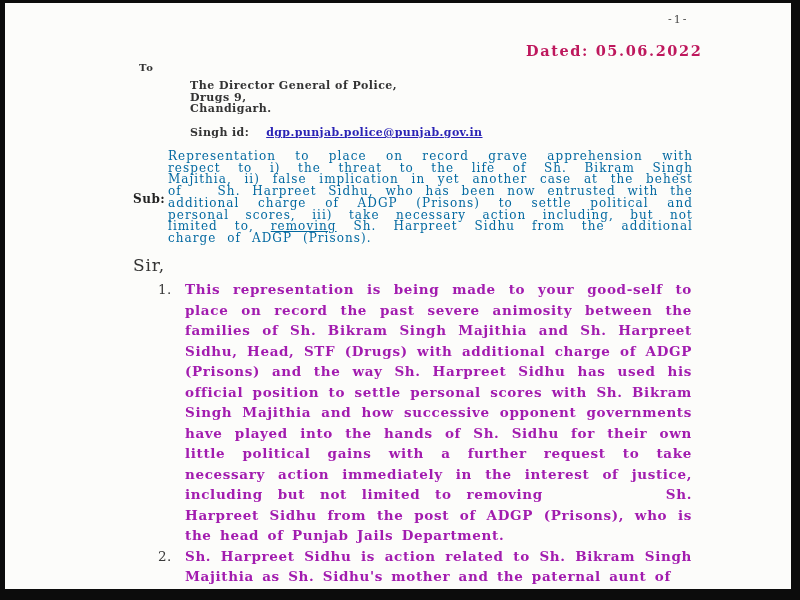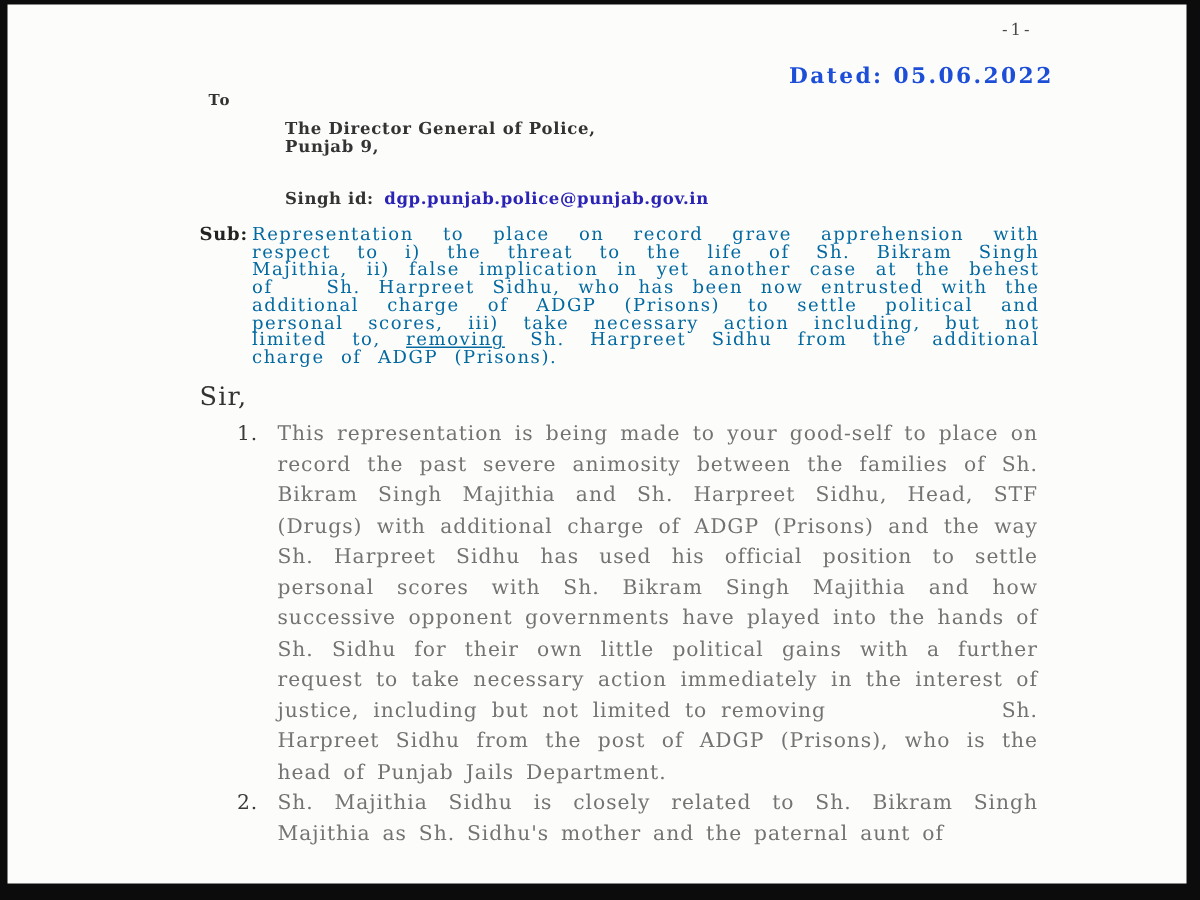--- a/index.html
+++ b/index.html
@@ -20,51 +20,52 @@
   .bar-left   { top: 0; left: 0; width: 5px; height: 600px; }
   .bar-right  { top: 0; right: 0; width: 9px; height: 600px; }
 
   .page-number {
     position: absolute; top: 13px; left: 668px;
     font-size: 11px; letter-spacing: 2px; color: #4a4a4a;
   }
 
   .date-line {
     position: absolute; top: 42px; left: 526px;
-    font-size: 14.5px; font-weight: bold; letter-spacing: 1.6px; color: #1d4ed8;
+    font-size: 14.5px; font-weight: bold; letter-spacing: 1.6px; color: #be185d;
   }
 
   .to-label {
     position: absolute; top: 62px; left: 139px;
     font-size: 10px; font-weight: 600; letter-spacing: 1px; color: #333;
   }
 
   .address-block {
     position: absolute; top: 80px; left: 190px;
     font-size: 11px; line-height: 11.6px; font-weight: 700;
     letter-spacing: 0.5px; color: #333;
   }
 
   .email-line {
     position: absolute; top: 126px; left: 190px;
     font-size: 11px; font-weight: 600; letter-spacing: 0.4px; color: #333;
   }
   .email-link {
-    color: #2a23b5; margin-left: 7px;
+    color: #2a23b5; text-decoration: underline; margin-left: 17px;
     cursor: pointer; font-weight: bold;
   }
 
   .subject-row {
     position: absolute; top: 151px; left: 133px; width: 560px;
     display: flex;
   }
   .subject-label {
     flex: none; width: 35px;
     font-size: 12px; font-weight: bold; color: #222; letter-spacing: 0.5px;
     line-height: 11.7px;
+    margin-top: 43px;
   }
   .subject-text {
     flex: 1;
     font-size: 12px; font-weight: normal; color: #0369a1;
     line-height: 11.7px; text-align: justify;
     letter-spacing: 1.05px; word-spacing: 6px;
   }
   .underlined-word { text-decoration: underline; text-underline-offset: 1px; }
 
   .greeting {
@@ -75,42 +76,43 @@
   .body-block {
     position: absolute; top: 279px; left: 158px; width: 534px;
   }
   .para { display: flex; }
   .para-number {
     flex: none; width: 27px;
     font-size: 13.5px; color: #3a3a3a; letter-spacing: 0.5px; line-height: 20.5px;
   }
   .para-text {
     flex: 1;
-    font-size: 13.5px; color: #737373;
+    font-size: 13.5px; color: #a21caf;
     line-height: 20.5px; text-align: justify;
-    letter-spacing: 0.65px; word-spacing: 3px;
+    letter-spacing: 0.65px; word-spacing: 3px; font-weight: bold;
   }
 
   .gap-wide { display: inline-block; width: 108px; height: 1px; }
   .gap-sm   { display: inline-block; width: 24px; height: 1px; }
 </style>
 </head>
 <body>
 
 <div class="scan-page">
 
   <div class="page-number">-1-</div>
 
   <div class="date-line">Dated: 05.06.2022</div>
 
   <div class="to-label">To</div>
 
   <div class="address-block">
     <div>The Director General of Police,</div>
-    <div>Punjab 9,</div>
+    <div>Drugs 9,</div>
+    <div>Chandigarh.</div>
   </div>
 
   <div class="email-line">
     <span>Singh id:</span><span class="email-link">dgp.punjab.police@punjab.gov.in</span>
   </div>
 
   <div class="subject-row">
     <div class="subject-label">Sub:</div>
     <div class="subject-text">
       <span>Representation to place on record grave apprehension with respect to i) the threat to the life of Sh. Bikram Singh Majithia, ii) false implication in yet another case at the behest of</span><span class="gap-sm"></span>
@@ -125,21 +127,21 @@
   <div class="body-block">
     <div class="para">
       <div class="para-number">1.</div>
       <div class="para-text">
         <span>This representation is being made to your good-self to place on record the past severe animosity between the families of Sh. Bikram Singh Majithia and Sh. Harpreet Sidhu, Head, STF (Drugs) with additional charge of ADGP (Prisons) and the way Sh. Harpreet Sidhu has used his official position to settle personal scores with Sh. Bikram Singh Majithia and how successive opponent governments have played into the hands of Sh. Sidhu for their own little political gains with a further request to take necessary action immediately in the interest of justice, including but not limited to removing</span><span class="gap-wide"></span>
         <span>Sh. Harpreet Sidhu from the post of ADGP (Prisons), who is the head of Punjab Jails Department.</span>
       </div>
     </div>
     <div class="para">
       <div class="para-number">2.</div>
-      <div class="para-text">Sh. Majithia Sidhu is closely related to Sh. Bikram Singh Majithia as Sh. Sidhu's mother and the paternal aunt of</div>
+      <div class="para-text">Sh. Harpreet Sidhu is action related to Sh. Bikram Singh Majithia as Sh. Sidhu's mother and the paternal aunt of</div>
     </div>
   </div>
 
   <div class="bar bar-top"></div>
   <div class="bar bar-bottom"></div>
   <div class="bar bar-left"></div>
   <div class="bar bar-right"></div>
 
 </div>
 

